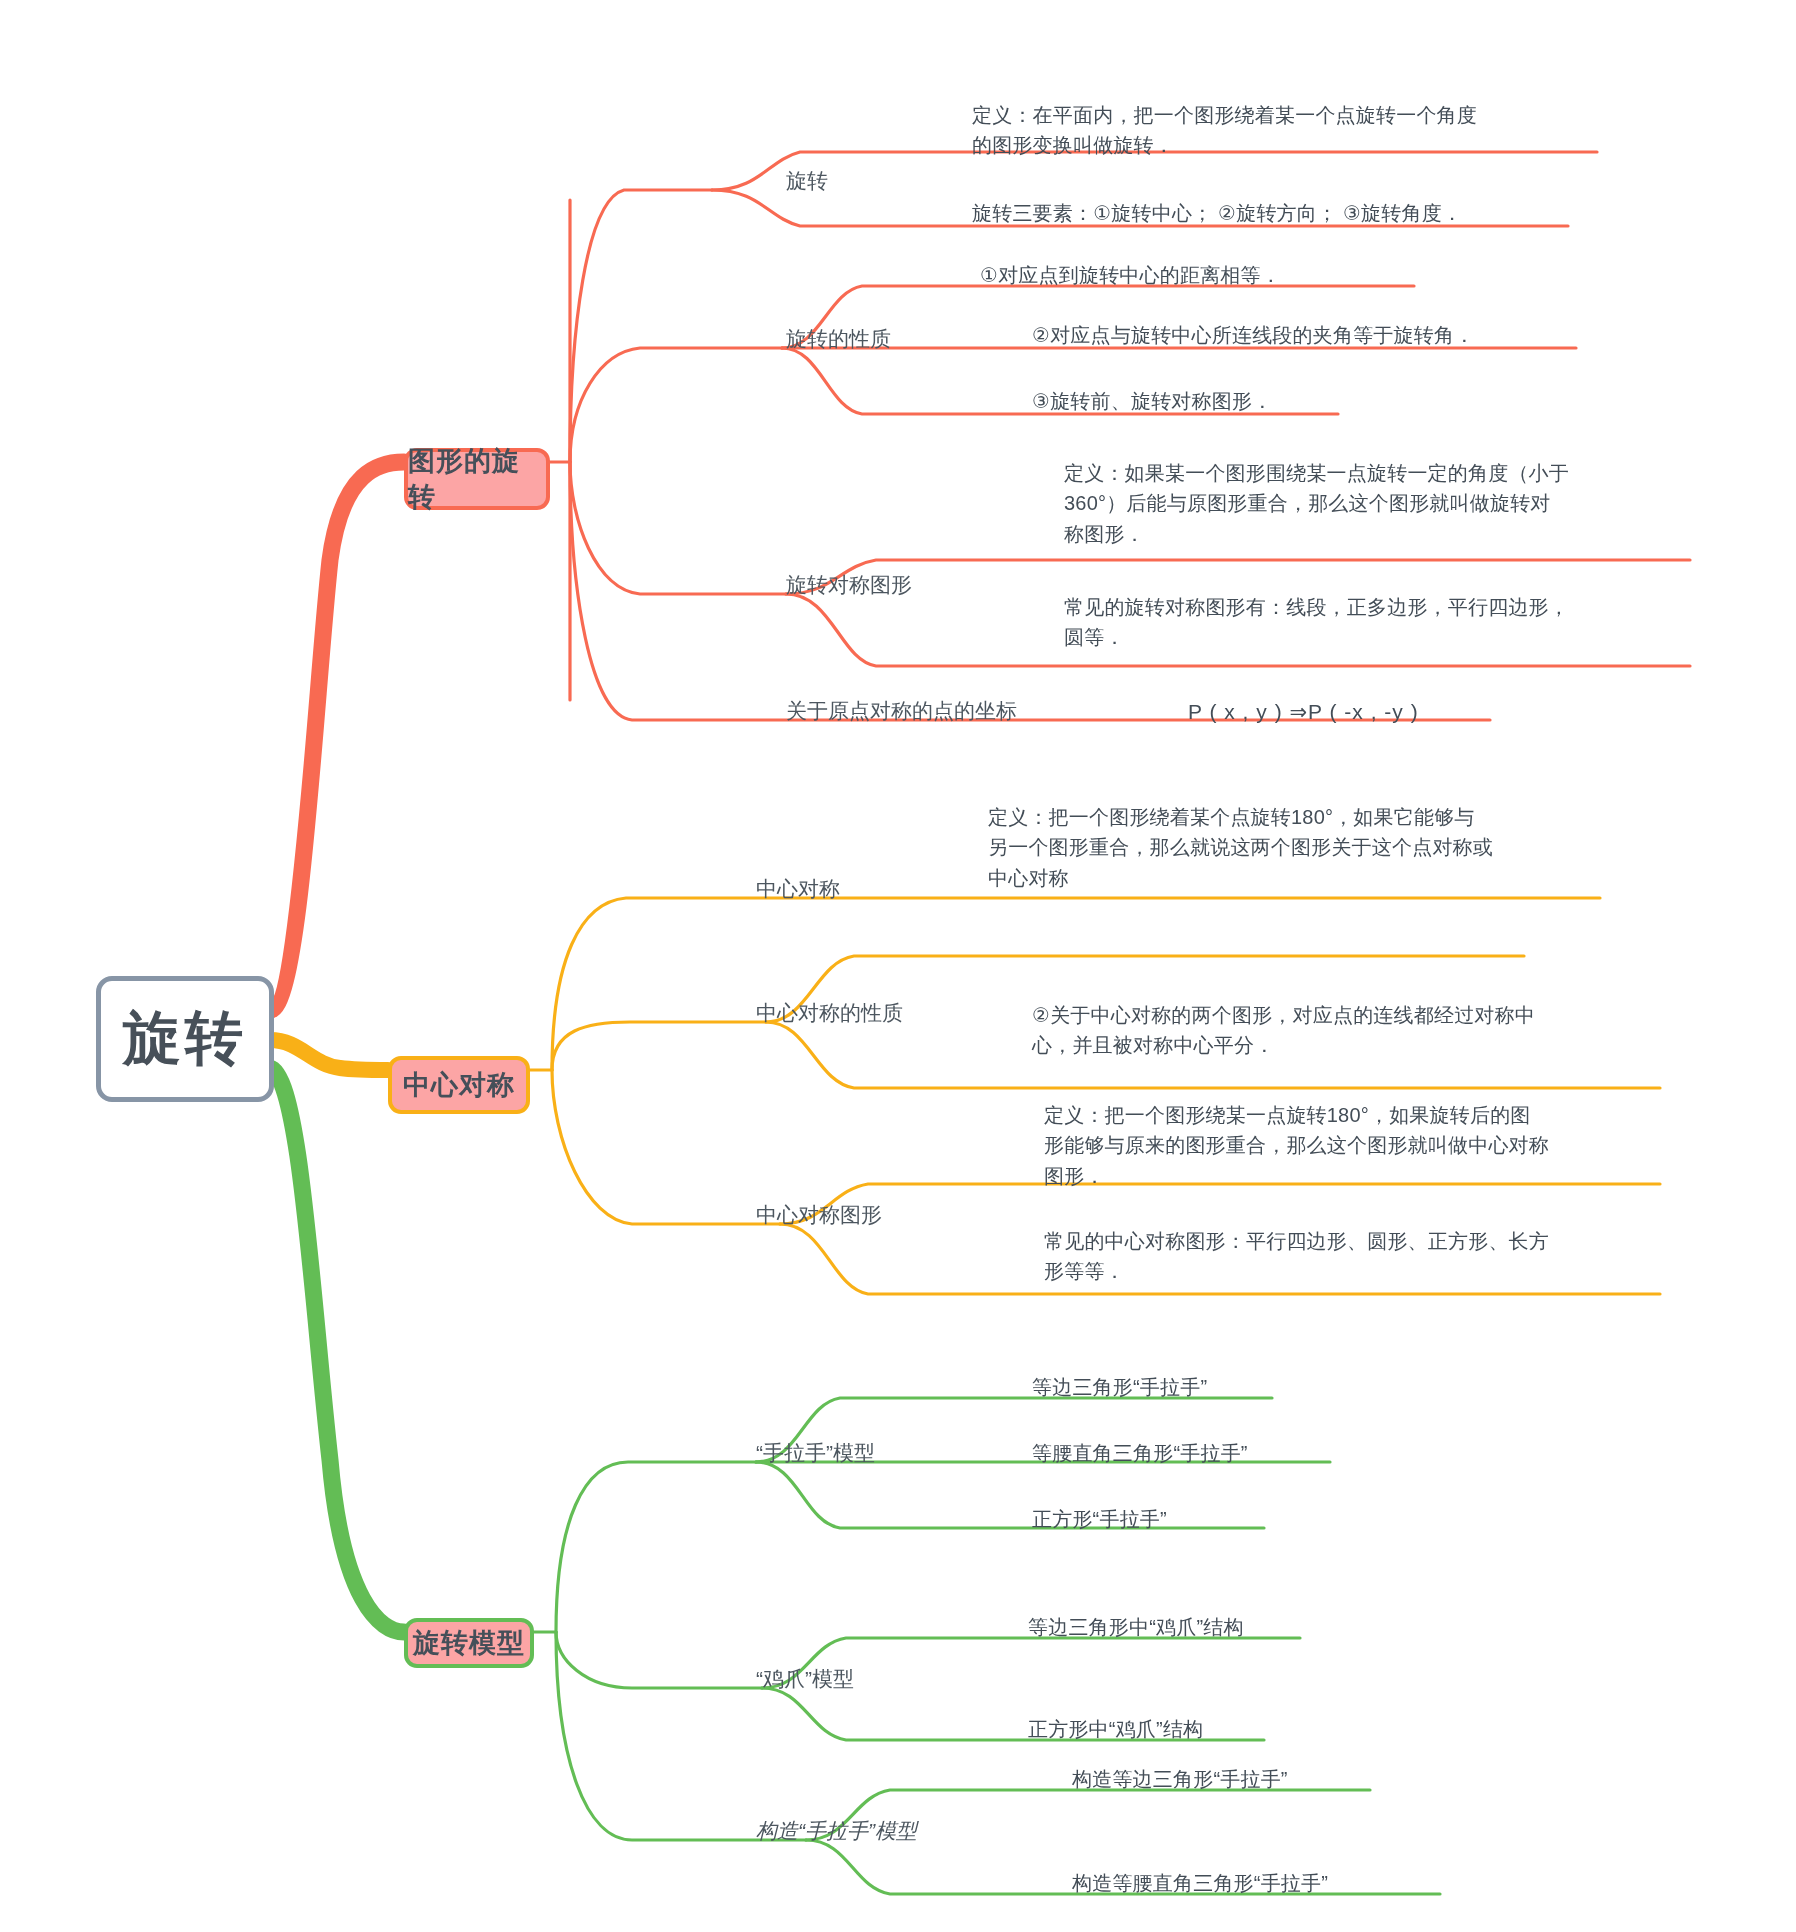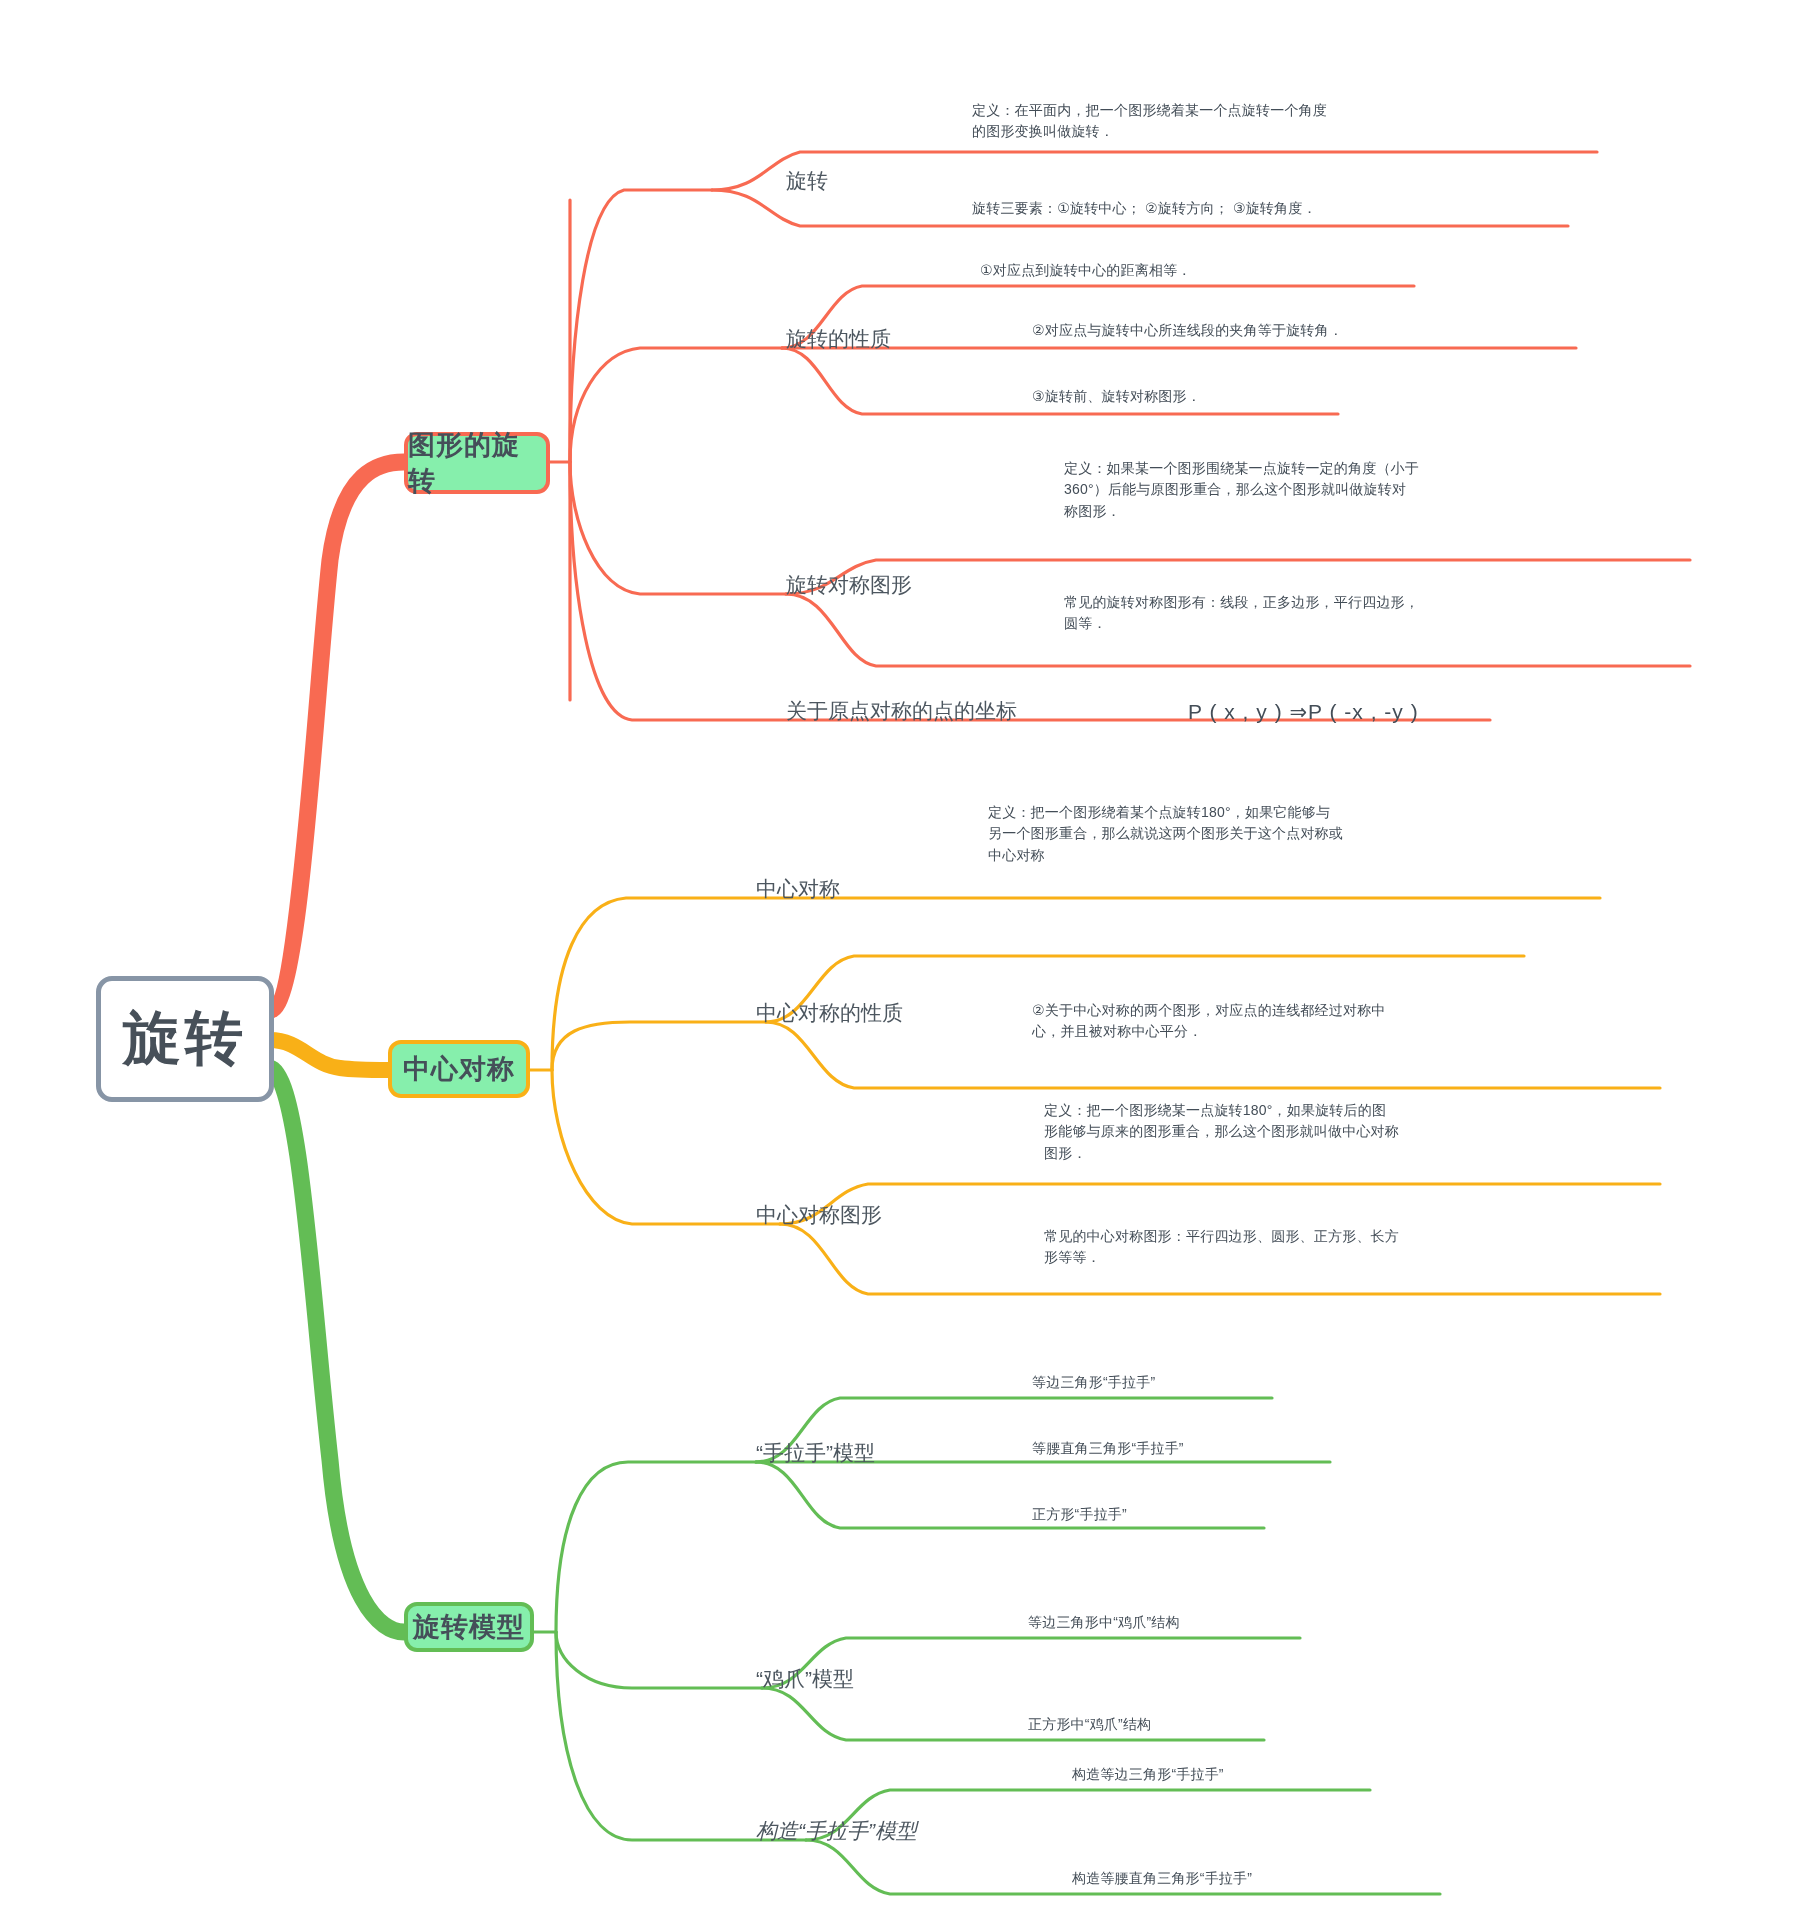--- a/index.html
+++ b/index.html
@@ -22,42 +22,43 @@
     font-size:58px;font-weight:bold;letter-spacing:4px;
     color:#475059;
   }
 
   
   .branch-node{
     position:absolute;
     box-sizing:border-box;
     border:4px solid #f86a52;
     border-radius:13px;
-    background:#86efac;
+    background:#fca5a5;
     display:flex;align-items:center;justify-content:center;
     font-size:27px;font-weight:bold;letter-spacing:1px;
     color:#454f59;
+    margin-top:16px;
   }
   .branch-node.b-red{border-color:#f86a52;}
   .branch-node.b-yellow{border-color:#f9b017;}
   .branch-node.b-green{border-color:#63bd55;}
 
   
   .sub-label{
     position:absolute;
     font-size:21px;
     color:#4c565f;
     white-space:nowrap;
     line-height:1.45;
   }
 
   
   .leaf{
     position:absolute;
-    font-size:14px;
+    font-size:20px;
     color:#434d57;
     line-height:1.52;
     letter-spacing:0.2px;
   }
   .leaf.mono-formula{
     font-size:21px;letter-spacing:1px;
   }
 </style>
 </head>
 <body>

